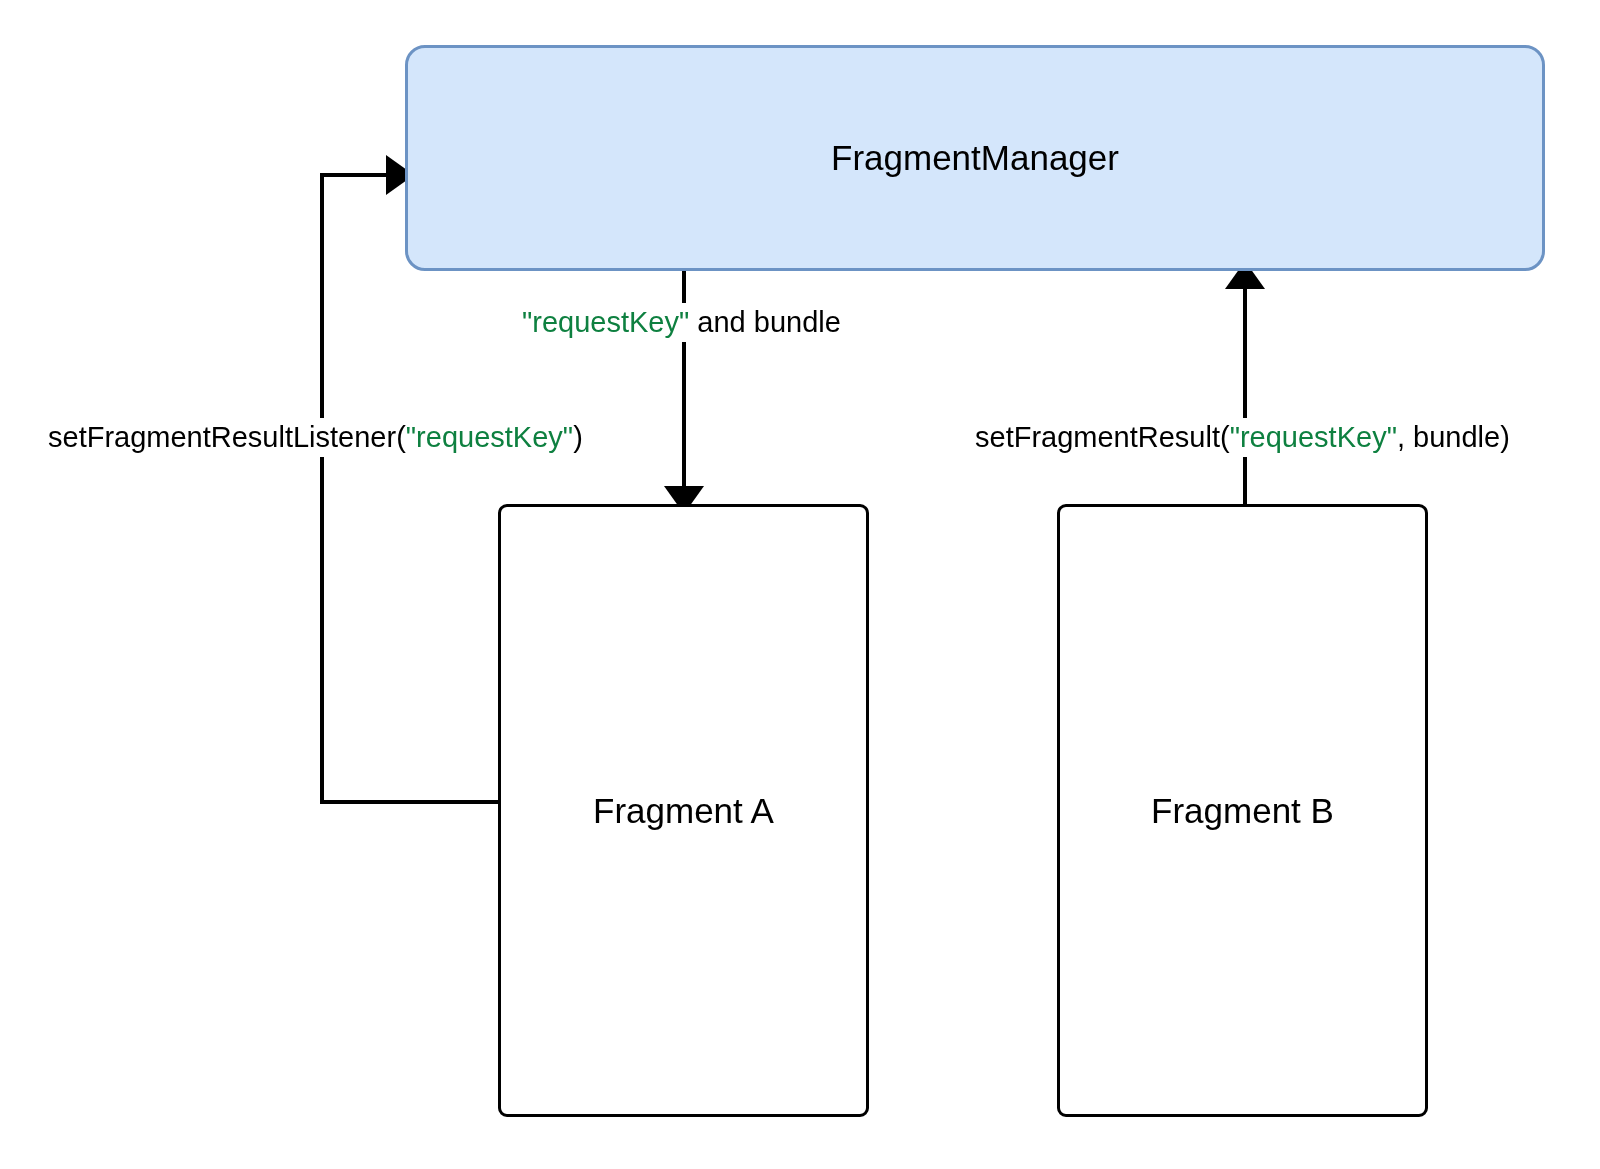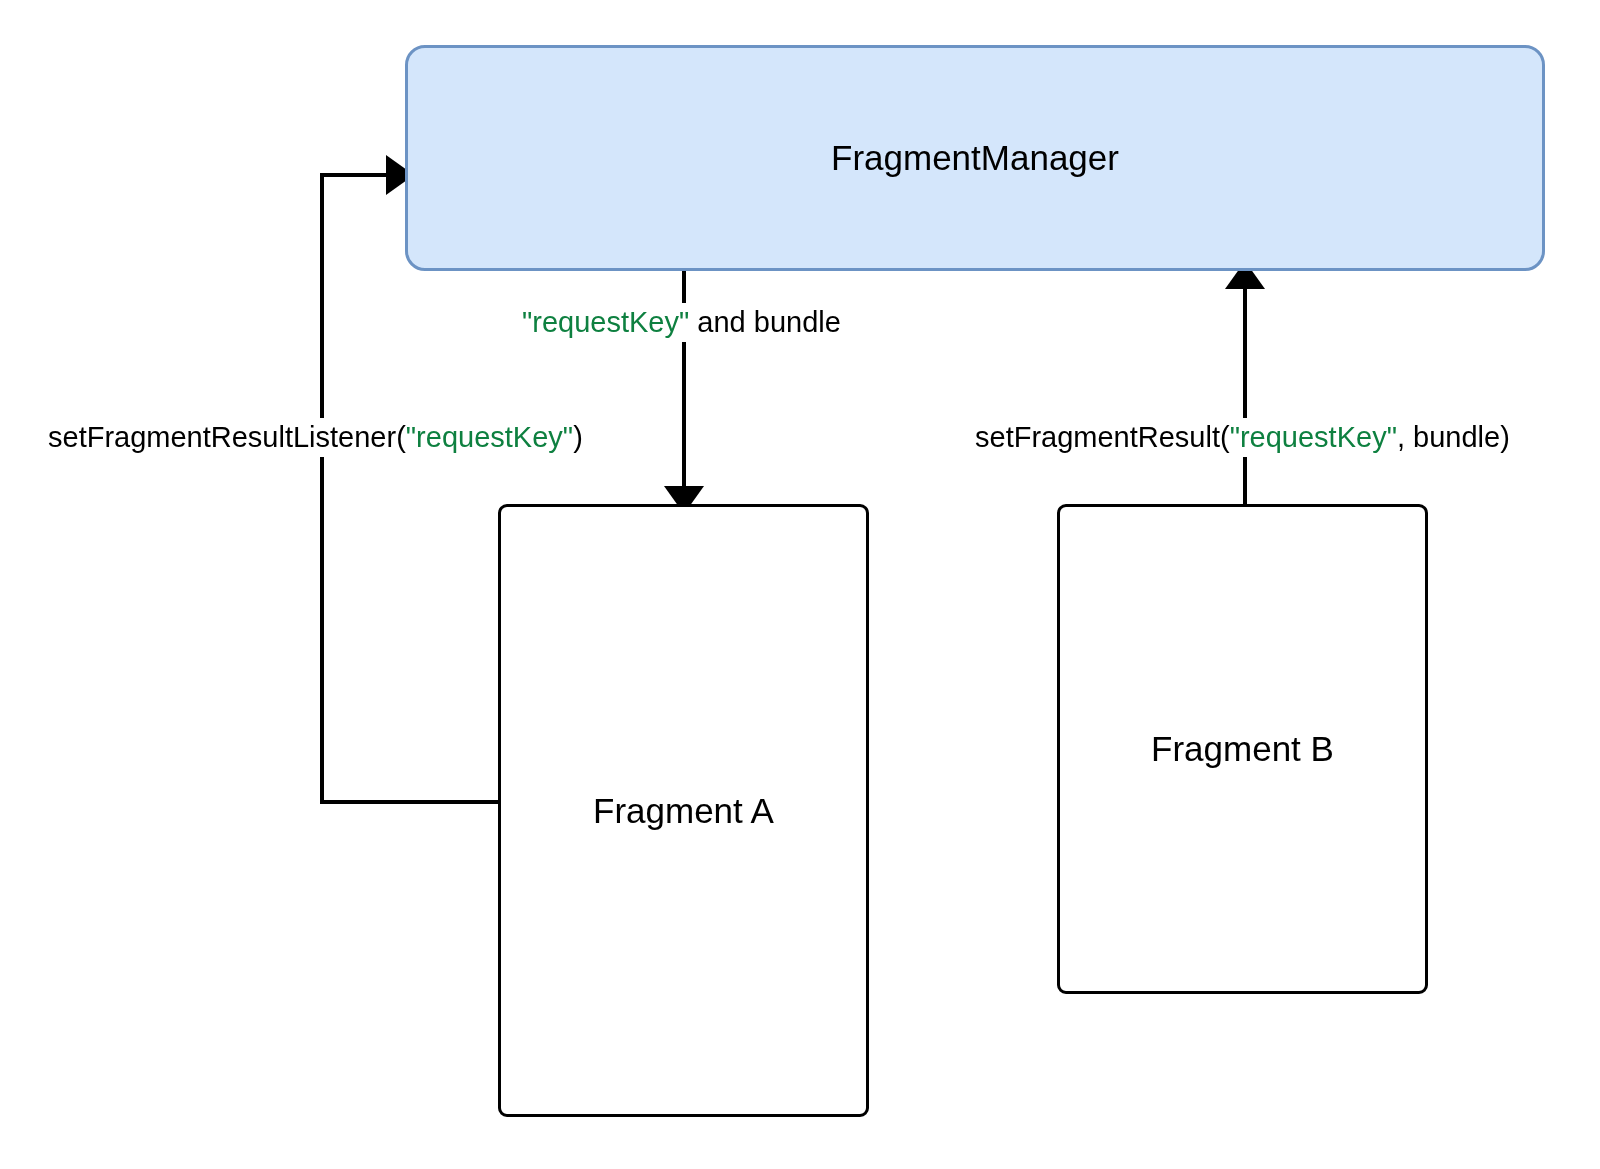--- a/index.html
+++ b/index.html
@@ -48,21 +48,21 @@
   .node-fragment-a {
     left: 498px;
     top: 504px;
     width: 371px;
     height: 613px;
   }
   .node-fragment-b {
     left: 1057px;
     top: 504px;
     width: 371px;
-    height: 490px;
+    height: 613px;
   }
   .node-label {
     font-size: 35px;
     color: #000000;
     line-height: 1.1;
     text-align: center;
     white-space: nowrap;
   }
   .node-label-fragment {
     position: absolute;

